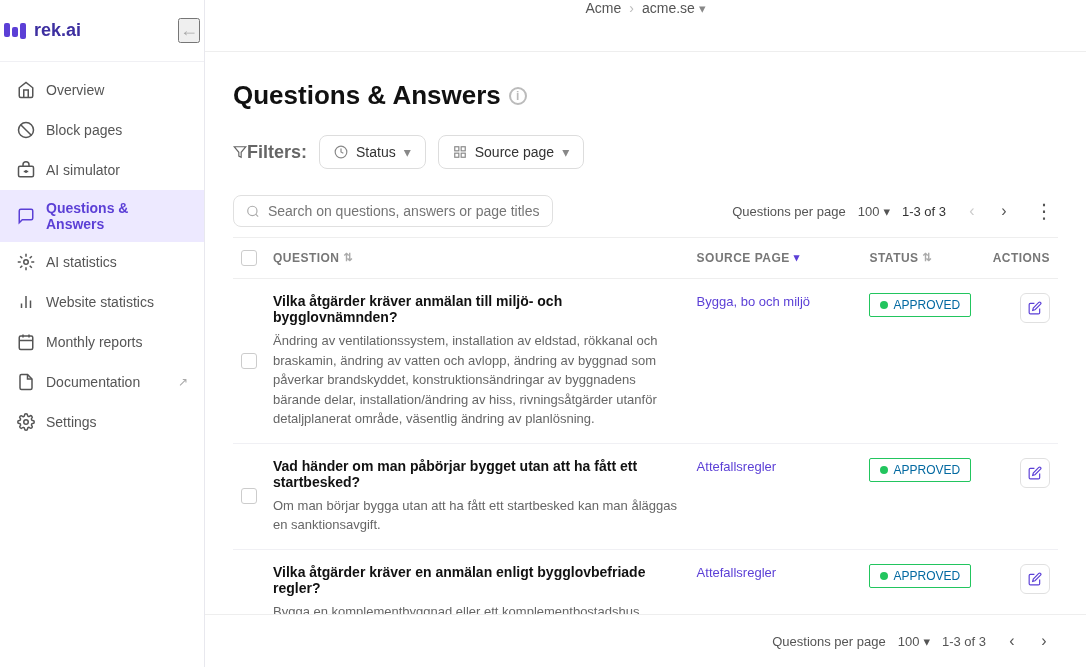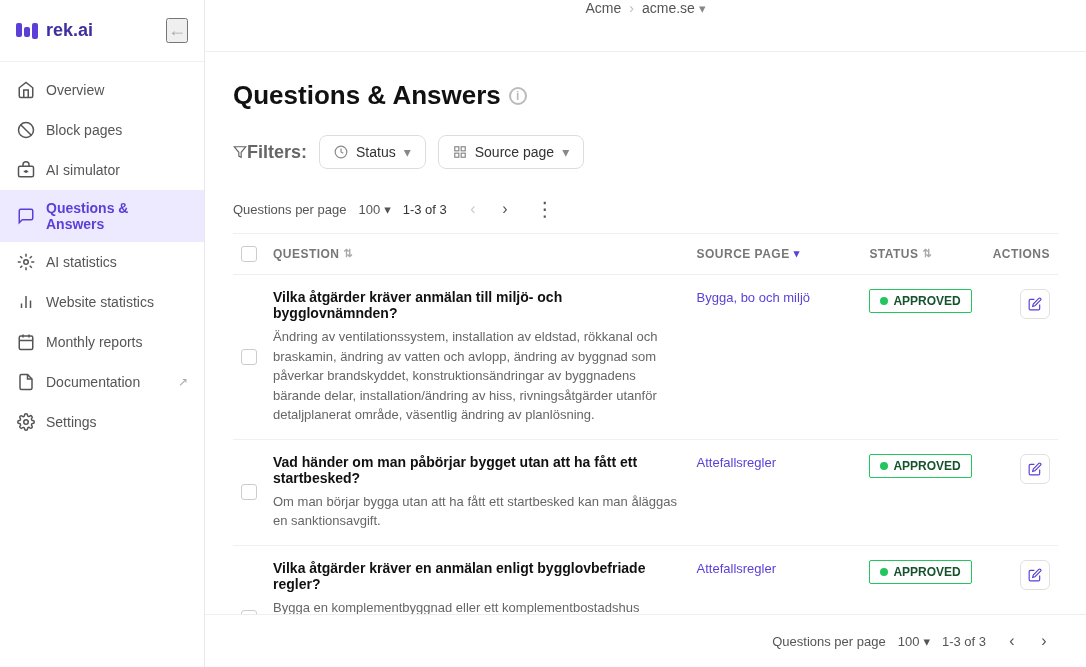--- a/index.html
+++ b/index.html
@@ -1,20 +1,20 @@
 <!DOCTYPE html>
 <html><head>
   <meta charset="utf-8">
   <style>
     *, *::before, *::after { box-sizing: border-box; margin: 0; padding: 0; }
     body { font-family: -apple-system, BlinkMacSystemFont, 'Segoe UI', sans-serif; font-size: 14px; color: #1a1a2e; background: #f5f5f7; display: flex; height: 667px; width: 1086px; overflow: hidden; }
 
     
     .sidebar { width: 205px; min-width: 205px; background: #fff; border-right: 1px solid #e8e8ee; display: flex; flex-direction: column; height: 100%; }
-    .sidebar-header { display: flex; align-items: center; justify-content: space-between; padding: 18px 16px; border-bottom: 1px solid #f0f0f4; }
+    .sidebar-header { display: flex; align-items: center; justify-content: space-between; padding: 18px 4px; border-bottom: 1px solid #f0f0f4; }
     .logo { display: flex; align-items: center; gap: 8px; font-weight: 700; font-size: 18px; color: #3d2fa0; }
     .logo-icon { display: flex; gap: 2px; }
     .logo-bar { width: 6px; height: 14px; background: #5b3fd6; border-radius: 2px; }
     .logo-bar:nth-child(2) { height: 10px; margin-top: 4px; }
     .logo-bar:nth-child(3) { height: 16px; }
     .collapse-btn { color: #aaa; cursor: pointer; font-size: 18px; display: flex; align-items: center; justify-content: center; }
 
     .nav { flex: 1; padding: 8px 0; overflow-y: auto; }
     .nav-item { display: flex; align-items: center; gap: 10px; padding: 10px 16px; cursor: pointer; border-radius: 0; color: #555; font-size: 14px; transition: background 0.1s; }
     .nav-item.active { background: #ede9ff; color: #5b3fd6; font-weight: 600; }
@@ -68,21 +68,21 @@
 
     tbody tr { border-bottom: 1px solid #f0f0f4; }
     td { padding: 14px 8px; vertical-align: top; font-size: 14px; }
     td:first-child { vertical-align: middle; }
 
     .q-title { font-weight: 600; color: #111; font-size: 14px; margin-bottom: 6px; }
     .q-body { color: #666; font-size: 13px; line-height: 1.5; }
 
     .source-link { color: #5b3fd6; text-decoration: none; font-size: 13px; }
 
-    .status-badge { display: inline-flex; align-items: center; gap: 5px; border: 1.5px solid #22c55e; border-radius: 2px; padding: 4px 10px; font-size: 12px; font-weight: 700; color: #14532d; background: #fff; white-space: nowrap; }
+    .status-badge { display: inline-flex; align-items: center; gap: 5px; border: 1.5px solid #22c55e; border-radius: 2px; padding: 4px 10px; font-size: 12px; font-weight: 400; color: #0369a1; background: #fff; white-space: nowrap; }
     .status-dot { width: 8px; height: 8px; border-radius: 50%; background: #22c55e; }
 
     .edit-btn { width: 30px; height: 30px; border: 1px solid #e0e0e0; border-radius: 6px; background: #fff; cursor: pointer; display: flex; align-items: center; justify-content: center; color: #5b3fd6; font-size: 15px; float: right; }
 
     
     .footer-bar { display: flex; align-items: center; justify-content: flex-end; gap: 12px; padding: 12px 28px; border-top: 1px solid #eee; font-size: 13px; color: #555; background: #fff; flex-shrink: 0; }
     .footer-page-size { display: flex; align-items: center; gap: 4px; cursor: pointer; }
     .footer-pagination-btns { display: flex; align-items: center; gap: 4px; }
 
     .checkbox { width: 16px; height: 16px; border: 1.5px solid #ccc; border-radius: 3px; cursor: pointer; background: #fff; display: flex; align-items: center; justify-content: center; }
@@ -233,20 +233,27 @@
             <rect x="14" y="3" width="7" height="7"></rect>
             <rect x="3" y="14" width="7" height="7"></rect>
             <rect x="14" y="14" width="7" height="7"></rect>
           </svg>
         <span>Source page</span>
         <span style="color:#888;">▾</span>
       </button>
     </div>
 
     <div class="table-toolbar">
+      <div class="search-box">
+        <svg width="15" height="15" viewBox="0 0 24 24" fill="none" stroke="#aaa" stroke-width="2">
+            <circle cx="11" cy="11" r="8"></circle>
+            <line x1="21" y1="21" x2="16.65" y2="16.65"></line>
+          </svg>
+        <input type="text" placeholder="Search on questions, answers or page titles" style="">
+      </div>
       <div class="pagination-info">
         <span>Questions per page</span>
         <span class="page-size">
           <span>100</span>
           <span>▾</span>
         </span>
         <span class="page-range">1-3 of 3</span>
         <div class="pagination-btns">
           <button class="page-btn" disabled="">‹</button>
           <button class="page-btn">›</button>

